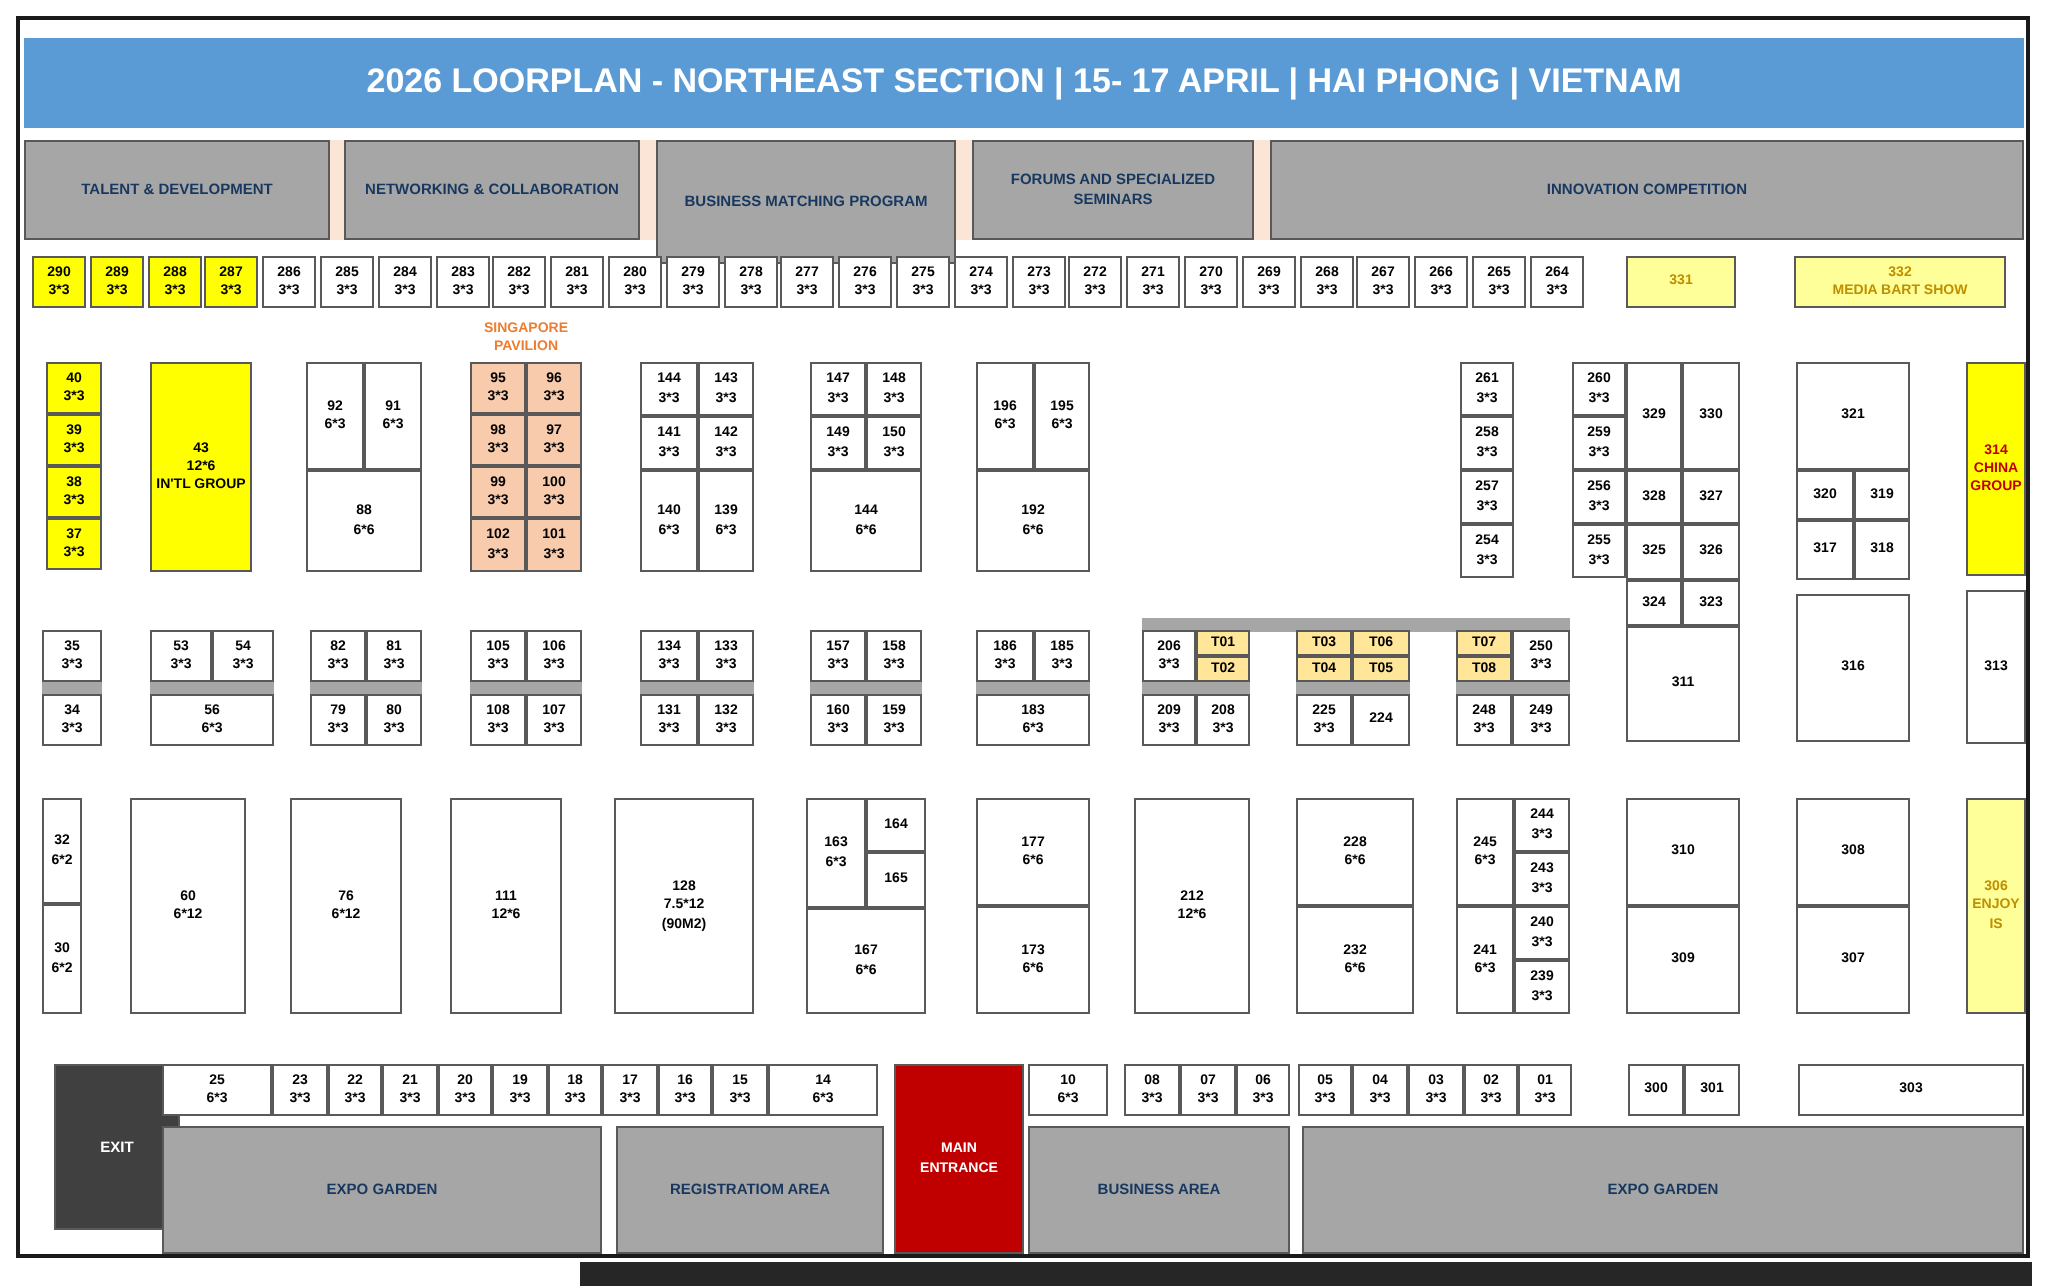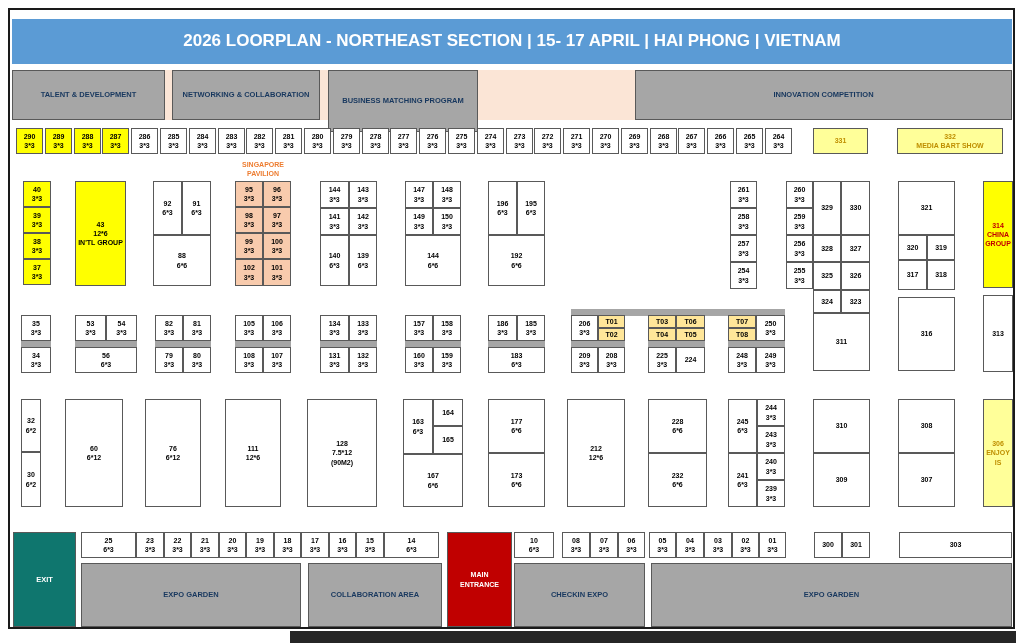--- a/index.html
+++ b/index.html
@@ -28,20 +28,23 @@
     <div class="box strip" style="left: 12px; top: 70px; width: 1000px; height: 50px; background: rgb(251, 229, 214);"></div>
     <div class="box" style="left: 172px; top: 70px; width: 148px; height: 50px; background: rgb(166, 166, 166); color: rgb(23, 55, 94); font-size: 7.5px;">
       <div class="ln">NETWORKING &amp; COLLABORATION</div>
     </div>
     <div class="box" style="left: 12px; top: 70px; width: 153px; height: 50px; background: rgb(166, 166, 166); color: rgb(23, 55, 94); font-size: 7.5px;">
       <div class="ln">TALENT &amp; DEVELOPMENT</div>
     </div>
     <div class="box" style="left: 328px; top: 70px; width: 150px; height: 62px; background: rgb(166, 166, 166); color: rgb(23, 55, 94); font-size: 7.5px;">
       <div class="ln">BUSINESS MATCHING PROGRAM</div>
     </div>
+    <div class="box" style="left: 486px; top: 70px; width: 141px; height: 50px; background: rgb(166, 166, 166); color: rgb(23, 55, 94); font-size: 7.5px;">
+      <div class="ln">FORUMS AND SPECIALIZED SEMINARS</div>
+    </div>
     <div class="box" style="left: 635px; top: 70px; width: 377px; height: 50px; background: rgb(166, 166, 166); color: rgb(23, 55, 94); font-size: 7.5px;">
       <div class="ln">INNOVATION COMPETITION</div>
     </div>
     <div class="box" style="left: 16px; top: 128px; width: 27px; height: 26px; background: rgb(255, 255, 0);">
       <div class="ln">290</div>
       <div class="ln">3*3</div>
     </div>
     <div class="box" style="left: 45px; top: 128px; width: 27px; height: 26px; background: rgb(255, 255, 0);">
       <div class="ln">289</div>
       <div class="ln">3*3</div>
@@ -616,21 +619,21 @@
     <div class="box" style="left: 898px; top: 399px; width: 57px; height: 54px;">
       <div class="ln">308</div>
     </div>
     <div class="box" style="left: 898px; top: 453px; width: 57px; height: 54px;">
       <div class="ln">307</div>
     </div>
     <div class="box" style="left: 983px; top: 399px; width: 30px; height: 108px; background: rgb(255, 255, 153); color: rgb(191, 143, 0);">
       <div class="ln">306</div>
       <div class="ln">ENJOY IS</div>
     </div>
-    <div class="box" style="left: 13px; top: 532px; width: 63px; height: 95px; background: #0f766e; color: rgb(255, 255, 255); font-size: 7.5px;">
+    <div class="box" style="left: 27px; top: 532px; width: 63px; height: 83px; background: #404040; color: rgb(255, 255, 255); font-size: 7.5px;">
       <div class="ln">EXIT</div>
     </div>
     <div class="box" style="left: 81px; top: 532px; width: 55px; height: 26px;">
       <div class="ln">25</div>
       <div class="ln">6*3</div>
     </div>
     <div class="box" style="left: 136px; top: 532px; width: 28px; height: 26px;">
       <div class="ln">23</div>
       <div class="ln">3*3</div>
     </div>
@@ -716,22 +719,22 @@
     <div class="box" style="left: 842px; top: 532px; width: 28px; height: 26px;">
       <div class="ln">301</div>
     </div>
     <div class="box" style="left: 899px; top: 532px; width: 113px; height: 26px;">
       <div class="ln">303</div>
     </div>
     <div class="box" style="left: 81px; top: 563px; width: 220px; height: 64px; background: rgb(166, 166, 166); color: rgb(23, 55, 94); font-size: 7.5px;">
       <div class="ln">EXPO GARDEN</div>
     </div>
     <div class="box" style="left: 308px; top: 563px; width: 134px; height: 64px; background: rgb(166, 166, 166); color: rgb(23, 55, 94); font-size: 7.5px;">
-      <div class="ln">COLLABORATION AREA</div>
+      <div class="ln">REGISTRATIOM AREA</div>
     </div>
     <div class="box" style="left: 514px; top: 563px; width: 131px; height: 64px; background: rgb(166, 166, 166); color: rgb(23, 55, 94); font-size: 7.5px;">
-      <div class="ln">CHECKIN EXPO</div>
+      <div class="ln">BUSINESS AREA</div>
     </div>
     <div class="box" style="left: 651px; top: 563px; width: 361px; height: 64px; background: rgb(166, 166, 166); color: rgb(23, 55, 94); font-size: 7.5px;">
       <div class="ln">EXPO GARDEN</div>
     </div>
     <div class="box strip" style="left: 290px; top: 631px; width: 726px; height: 12px; background: rgb(38, 38, 38);"></div>
   </div>
 
 </body></html>

